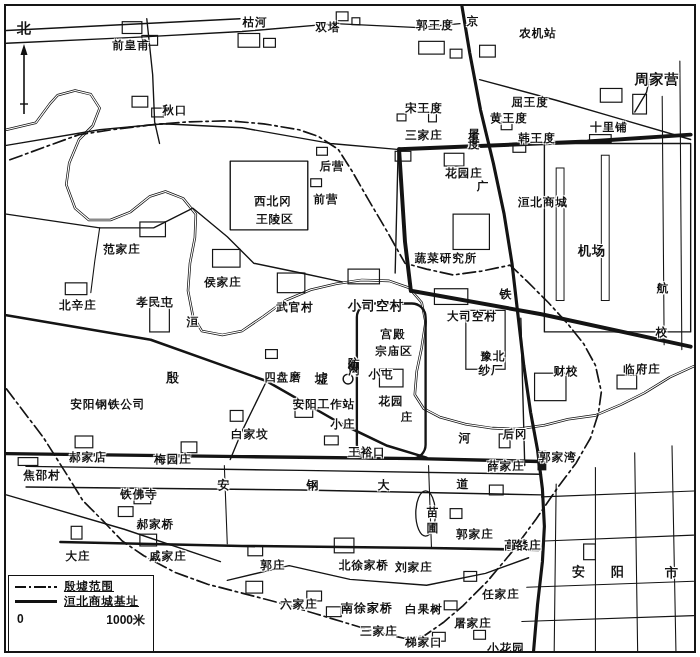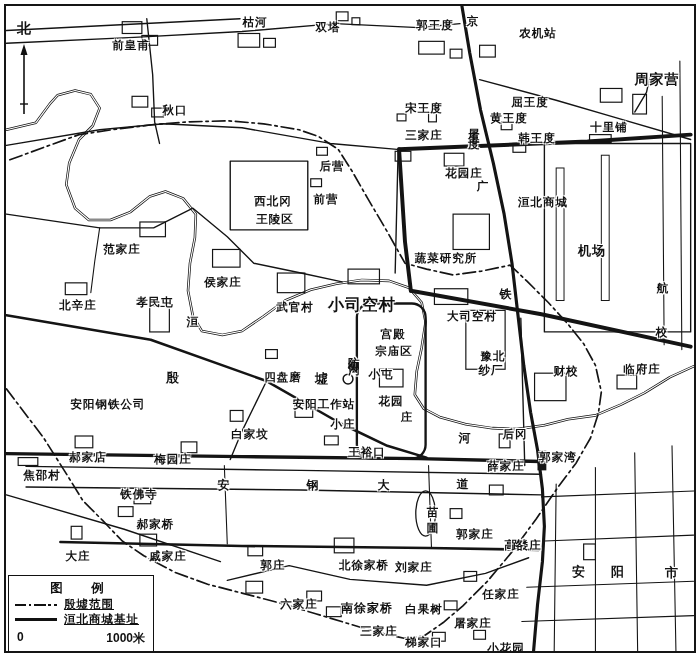--- a/index.html
+++ b/index.html
@@ -160,21 +160,21 @@
         <span class="lbl" style="left: 537px; top: 197px; font-size: 11.5px;">洹北商城</span>
         <span class="lbl" style="left: 586px; top: 244px; font-size: 13px;">机场</span>
         <span class="lbl" style="left: 657px; top: 283px; font-size: 11.5px;">航</span>
         <span class="lbl" style="left: 656px; top: 327px; font-size: 11.5px;">校</span>
         <span class="lbl" style="left: 116px; top: 244px; font-size: 11.5px;">范家庄</span>
         <span class="lbl" style="left: 217px; top: 277px; font-size: 11.5px;">侯家庄</span>
         <span class="lbl" style="left: 289px; top: 302px; font-size: 11.5px;">武官村</span>
         <span class="lbl" style="left: 149px; top: 297px; font-size: 11.5px;">孝民屯</span>
         <span class="lbl" style="left: 72px; top: 300px; font-size: 11.5px;">北辛庄</span>
         <span class="lbl" style="left: 187px; top: 316px; font-size: 12px;">洹</span>
-        <span class="lbl" style="left: 356px; top: 299px; font-size: 16px; font-family: Liberation Serif, serif;">小司空村</span>
+        <span class="lbl" style="left: 370px; top: 299px; font-size: 13px; font-family: Liberation Serif, serif;">小司空村</span>
         <span class="lbl" style="left: 466px; top: 311px; font-size: 11.5px;">大司空村</span>
         <span class="lbl" style="left: 500px; top: 288px; font-size: 12px;">铁</span>
         <span class="lbl" style="left: 440px; top: 253px; font-size: 11.5px;">蔬菜研究所</span>
         <span class="lbl" style="left: 387px; top: 329px; font-size: 11.5px;">宫殿</span>
         <span class="lbl" style="left: 388px; top: 346px; font-size: 11.5px;">宗庙区</span>
         <span class="lbl v" style="left: 347px; top: 347px; font-size: 11.5px;">防御沟</span>
         <span class="lbl" style="left: 375px; top: 369px; font-size: 11.5px;">小屯</span>
         <span class="lbl" style="left: 487px; top: 351px; font-size: 11.5px;">豫北</span>
         <span class="lbl" style="left: 485px; top: 365px; font-size: 11.5px;">纱厂</span>
         <span class="lbl" style="left: 560px; top: 366px; font-size: 11.5px;">财校</span>
@@ -228,21 +228,20 @@
     <div class="north">
       <div class="nchar">北</div>
       <svg width="26" height="84">
         <line x1="13" y1="16" x2="13" y2="76" stroke="#111" stroke-width="1.6"></line>
         <polygon points="13,6 9.5,17 16.5,17" fill="#111"></polygon>
         <line x1="9" y1="66" x2="17" y2="66" stroke="#111" stroke-width="1.4"></line>
       </svg>
     </div>
 
     <div class="legend">
-      <div class="legend-title">图　例</div>
       <div class="legend-row">
         <span class="sample dashdot"></span>
         <span class="txt">殷墟范围</span>
       </div>
       <div class="legend-row">
         <span class="sample solid"></span>
         <span class="txt">洹北商城基址</span>
       </div>
       <div class="scale-row">
         <span>0</span>

